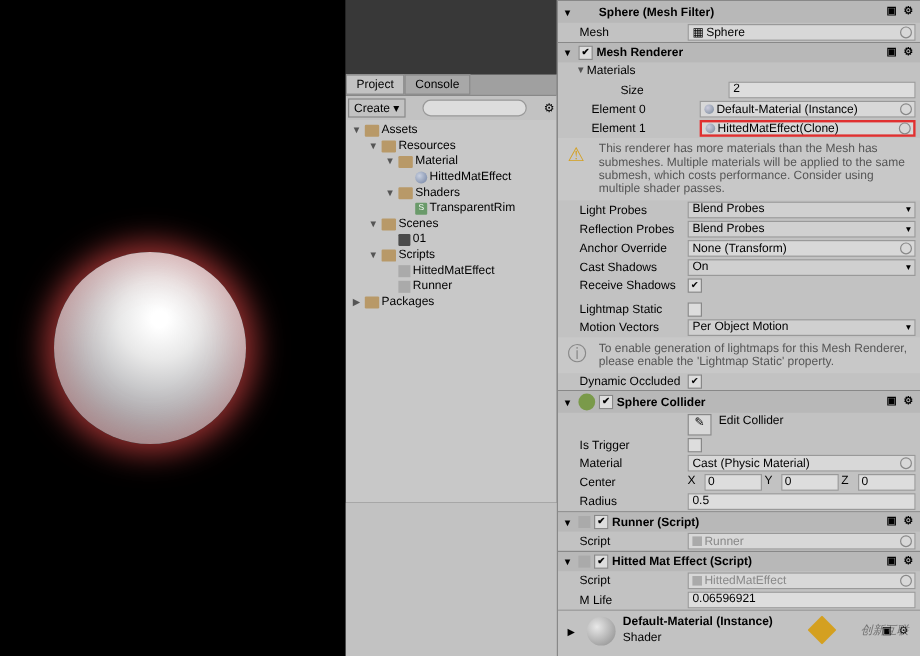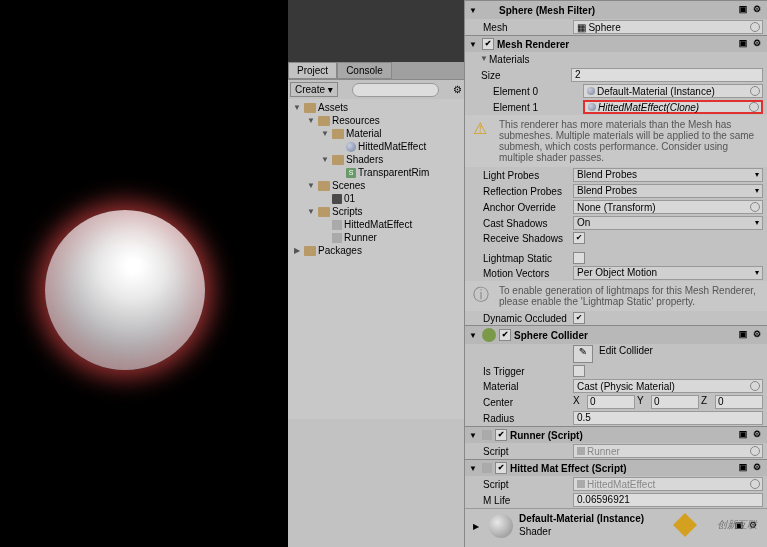--- a/index.html
+++ b/index.html
@@ -44,21 +44,21 @@
 .dropdown::after { content: '▾'; position: absolute; right: 3px; font-size: 8px; }
 .checkbox { width: 12px; height: 12px; background: #ddd; border: 1px solid #888; display: inline-block; text-align: center; line-height: 10px; font-size: 8px; }
 .info-box { display: flex; padding: 4px 8px; background: #c8c8c8; gap: 6px; align-items: flex-start; font-size: 9px; color: #555; }
 .info-icon { width: 20px; height: 20px; flex-shrink: 0; }
 .warn-triangle { color: #d4a020; font-size: 16px; }
 .info-circle { color: #888; font-size: 16px; }
 .sub-header { padding: 2px 4px 2px 14px; font-size: 10px; display: flex; }
 .xyz-group { display: flex; flex: 1; }
 .xyz-label { width: 12px; font-size: 10px; }
 .xyz-field { flex: 1; height: 14px; background: #ddd; border: 1px solid #999; font-size: 10px; padding: 0 2px; line-height: 12px; }
-.hl-red { border: 2px solid #e03030 !important; font-style: italic; }
+.hl-red { border: 2px solid #e03030 !important; }
 .mat-preview { display: flex; align-items: center; padding: 4px 8px; gap: 6px; border-top: 1px solid #999; }
 .mat-ball { width: 24px; height: 24px; border-radius: 50%; }
 .mat-ball-gray { background: radial-gradient(circle at 35% 35%, #e8e8e8, #888); }
 .mat-name { font-weight: bold; font-size: 10px; }
 .shader-row { display: flex; padding: 2px 8px 2px 36px; align-items: center; gap: 6px; }
 .watermark { position: absolute; right: 10px; bottom: 10px; font-size: 16px; font-weight: normal; color: rgba(60,60,60,0.6); font-style: italic; display: flex; align-items: center; gap: 20px; }
 .watermark-icon { width: 24px; height: 24px; background: #d4a020; clip-path: polygon(50% 0%, 100% 50%, 50% 100%, 0% 50%); position: relative; }
 .tiny-sphere { width:8px; height:8px; border-radius:50%; background: radial-gradient(circle at 35% 35%, #ccd, #789); display:inline-block; }
 </style>
 </head>
@@ -175,21 +175,21 @@
         <span>Mesh Renderer</span>
         <span class="gear-area">
           <span class="gear">▣</span>
           <span class="gear">⚙</span>
         </span>
       </div>
     <div class="sub-header">
         <span class="tree-arrow">▼</span>
         <span>Materials</span>
       </div>
-    <div class="prop-row" style="padding-left:16px;">
+    <div class="prop-row" style="padding-left:16px;margin-left:36px;">
         <span class="prop-label">Size</span>
         <span class="prop-value">
           <span class="field">2</span>
         </span>
       </div>
     <div class="prop-row" style="padding-left:28px;">
         <span class="prop-label">Element 0</span>
         <span class="prop-value">
           <span class="obj-field">
             <span class="tiny-sphere"></span>

